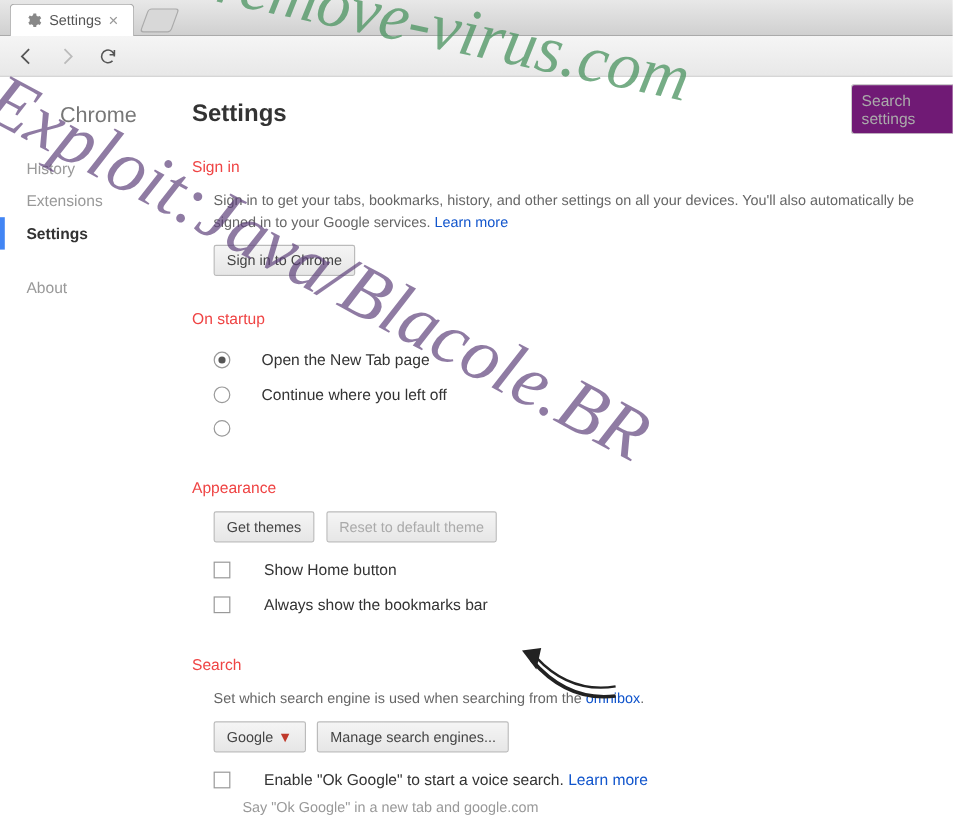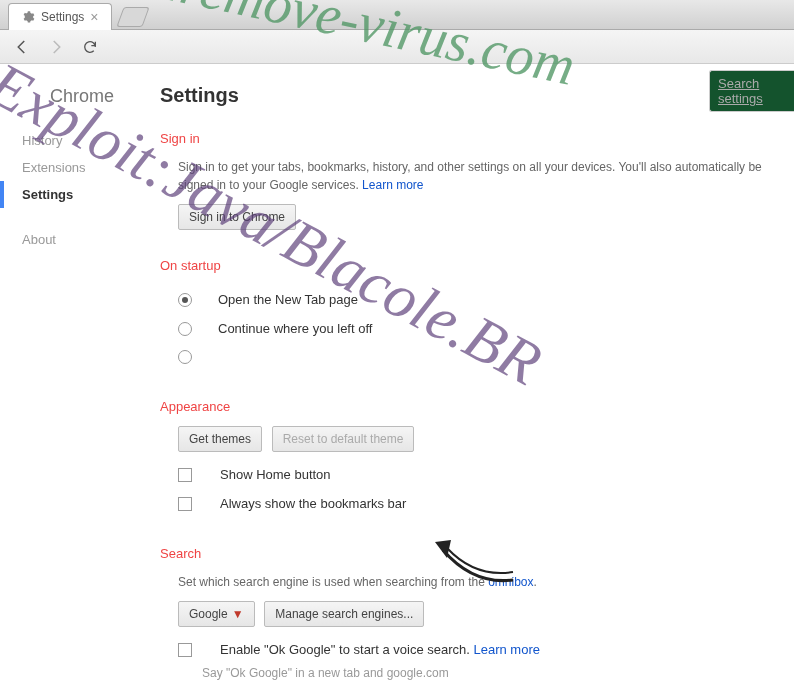--- a/index.html
+++ b/index.html
@@ -44,21 +44,21 @@
     .btn .caret { color: #c0392b; margin-left: 4px; }
     
     .radio-row { display: flex; align-items: center; gap: 26px; padding: 7px 0; font-size: 13px; color: #333; }
     .radio { width: 14px; height: 14px; border: 1px solid #999; border-radius: 50%; display: inline-flex; align-items: center; justify-content: center; flex-shrink: 0; }
     .radio.checked::after { content: ''; width: 6px; height: 6px; background: #555; border-radius: 50%; }
     
     .check-row { display: flex; align-items: flex-end; gap: 28px; padding: 7px 0; font-size: 13px; color: #333; }
     .checkbox { width: 14px; height: 14px; border: 1px solid #999; display: inline-block; flex-shrink: 0; background: #fff; }
     .hint { font-size: 12px; color: #999; padding-left: 24px; margin-top: 2px; }
     
-    .search-box { position: absolute; top: 70px; right: 0; border: 1px solid #ccc; border-right: none; border-radius: 3px 0 0 3px; padding: 5px 8px; font-size: 13px; color: #aaa; background: #14532d; width: 85px; text-decoration: underline; }
+    .search-box { position: absolute; top: 70px; right: 0; border: 1px solid #ccc; border-right: none; border-radius: 3px 0 0 3px; padding: 5px 8px; font-size: 13px; color: #aaa; background: #701a75; width: 85px; }
     
     
     .wm { position: absolute; font-family: Georgia, serif; font-style: italic; pointer-events: none; z-index: 5; }
     .wm1 { top: -10px; left: 150px; font-size: 56px; color: rgba(80, 150, 100, 0.78); transform: rotate(12deg); }
     .wm2 { top: 48px; left: 10px; font-size: 62px; color: rgba(90, 60, 120, 0.68); transform: rotate(28deg); transform-origin: left top; white-space: nowrap; }
     
     
     .arrow-anno { position: absolute; top: 530px; left: 433px; z-index: 6; pointer-events: none; }
   </style>
 </head>

